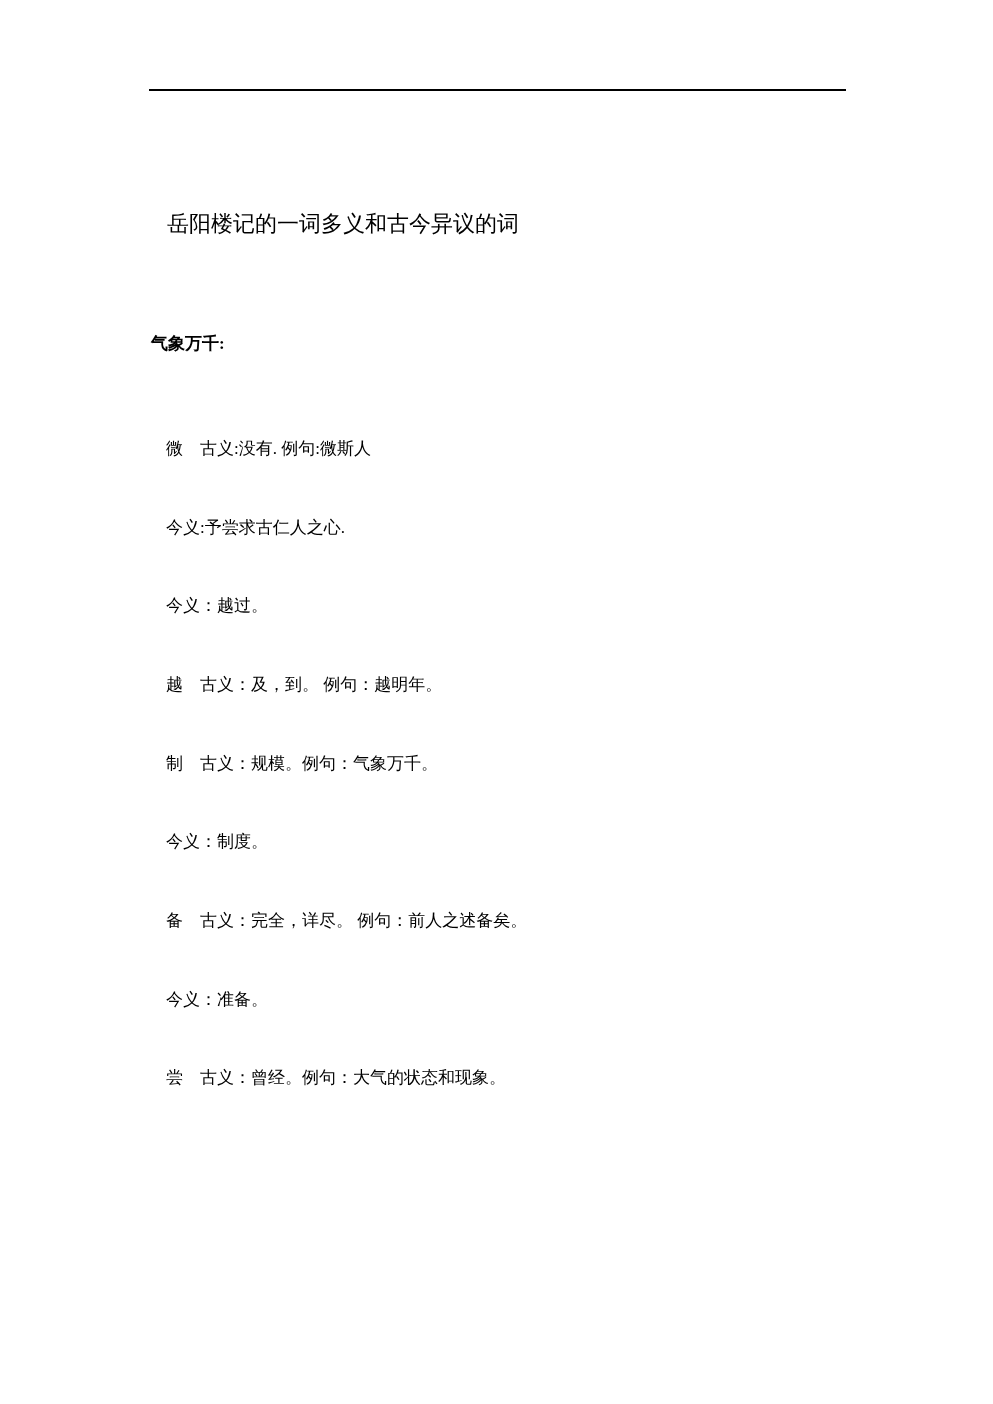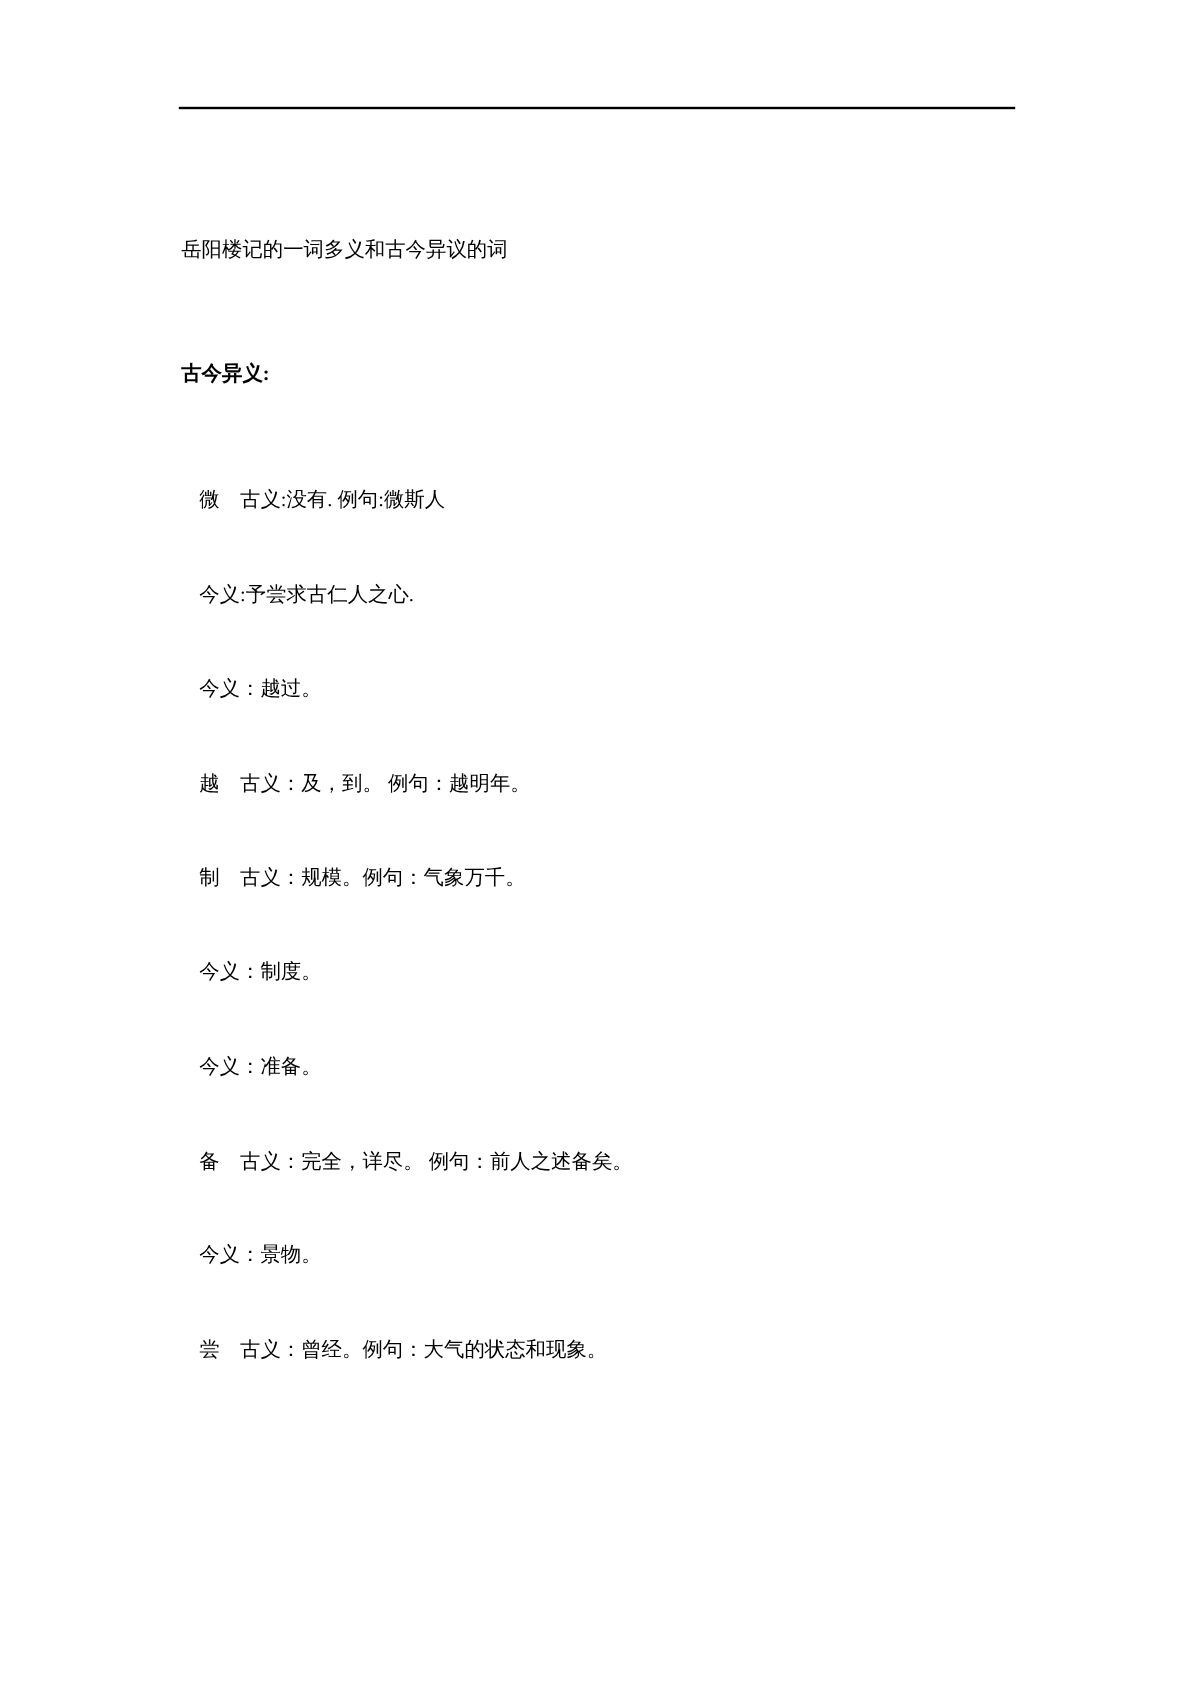--- a/index.html
+++ b/index.html
@@ -26,23 +26,23 @@
   .content {
     position: absolute;
     left: 151px;
     top: 116px;
     width: 760px;
     font-size: 17px;
     line-height: 26.2px;
     white-space: pre-wrap;
   }
   .doc-title {
-    margin: 0;
+    margin: 16px;
     font-weight: normal;
-    font-size: 17px;
+    font-size: 22px;
   }
   .section-heading {
     margin: 0;
     font-weight: bold;
     font-size: 17px;
   }
   .text-line {
     padding-left: 15px;
   }
 </style>
@@ -50,31 +50,30 @@
 <body>
 
 <div>
 
   <div class="header-rule"></div>
 
   <div class="content">
 
     <p class="doc-title">岳阳楼记的一词多义和古今异议的词</p>
 
-    <p class="section-heading">古今异义:</p>
+    <p class="section-heading">气象万千:</p>
 
     <div class="text-line">微　古义:没有. 例句:微斯人</div>
     <div class="text-line">今义:予尝求古仁人之心.</div>
     <div class="text-line">今义：越过。</div>
     <div class="text-line">越　古义：及，到。 例句：越明年。</div>
     <div class="text-line">制　古义：规模。例句：气象万千。</div>
     <div class="text-line">今义：制度。</div>
+    <div class="text-line">备　古义：完全，详尽。 例句：前人之述备矣。</div>
     <div class="text-line">今义：准备。</div>
-    <div class="text-line">备　古义：完全，详尽。 例句：前人之述备矣。</div>
-    <div class="text-line">今义：景物。</div>
     <div class="text-line">尝　古义：曾经。例句：大气的状态和现象。</div>
     
 
     
 
     
 
     
     
     

